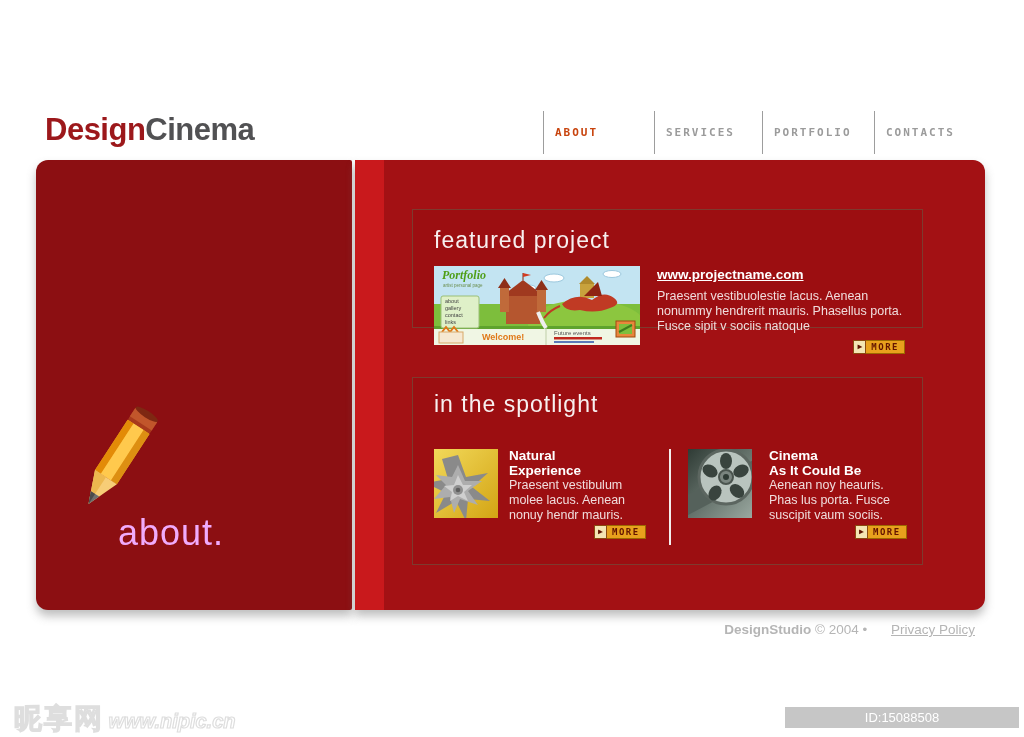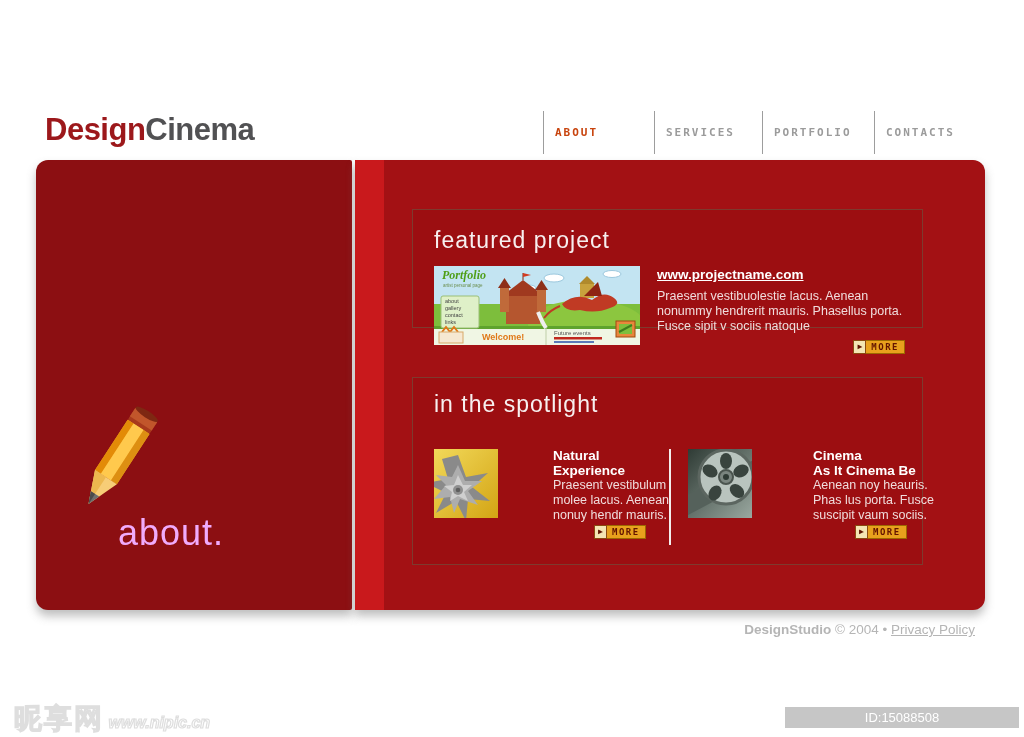--- a/index.html
+++ b/index.html
@@ -53,37 +53,37 @@
 
   .more-btn { position:absolute; height:14px; display:flex; cursor:pointer;
               font-family:"DejaVu Sans Mono", monospace; }
   .more-arrow { width:13px; height:14px; background:#F4E6B4; border:1px solid #8A4A10;
                 color:#5C1400; font-size:8px; line-height:12px; text-align:center; }
   .more-label { height:14px; background:#E8A11D; border:1px solid #9C6A00;
                 border-left:none; color:#641500; font-size:9px; font-weight:700;
                 letter-spacing:1.5px; line-height:12px; padding:0 5px; }
 
   .spot-thumb { position:absolute; top:71px; width:64px; height:69px; cursor:pointer; }
-  .spot-col { position:absolute; top:70px;margin-left:44px; }
+  .spot-col { position:absolute; top:70px; }
   .spot-title { color:#ffffff; font-size:13.5px; font-weight:700; line-height:15px; }
   .spot-desc { color:#F0DCDC; font-size:12.5px; line-height:15px; }
   .divider { position:absolute; left:256px; top:71px; width:2px; height:96px;
              background:#F4EDED; }
 
   
   .footer { position:absolute; top:622px; right:49px; font-size:13.5px;
             color:#B5B5B5; }
   .footer .brand { font-weight:700; }
-  .footer .privacy { text-decoration:underline; cursor:pointer; }
+  .footer .privacy { text-decoration:underline; cursor:pointer;margin-left:20px; }
 
   .watermark { position:absolute; left:14px; top:700px; font-weight:700;
                font-style:italic; color:rgba(255,255,255,0.15);
                -webkit-text-stroke:1.2px #DEDEDE; white-space:nowrap; }
   .watermark .cn { font-size:28px; font-style:normal; letter-spacing:2px; }
-  .watermark .url { font-size:16px; }
+  .watermark .url { font-size:20px; }
 
   .idbar { position:absolute; left:785px; top:707px; width:234px; height:21px;
            background:#C6C6C6; color:#ffffff; font-size:13px; line-height:21px;
            text-align:center; }
 </style>
 </head>
 <body>
 
 <div class="logo"><span class="p1">Design</span><span class="p2">Cinema</span></div>
 
@@ -218,21 +218,21 @@
         <ellipse cx="53" cy="22" rx="6" ry="8" transform="rotate(65 53 22)"></ellipse>
         <ellipse cx="49" cy="42" rx="6" ry="8" transform="rotate(130 49 42)"></ellipse>
         <ellipse cx="27" cy="44" rx="6" ry="8" transform="rotate(210 27 44)"></ellipse>
         <ellipse cx="22" cy="22" rx="6" ry="8" transform="rotate(300 22 22)"></ellipse>
       </g>
       <circle cx="38" cy="28" r="7" fill="#7A857F" stroke="#4A544E" stroke-width="2"></circle>
       <circle cx="38" cy="28" r="3" fill="#2F3B35"></circle>
     </svg>
     <div class="spot-col" style="left:356px; width:143px;">
       <div class="spot-title">Cinema</div>
-      <div class="spot-title">As It Cinema Be</div>
+      <div class="spot-title">As It Could Be</div>
       <div class="spot-desc">Aenean noy heauris. Phas lus porta. Fusce suscipit vaum sociis.</div>
     </div>
     <div class="more-btn" style="top:147px; left:442px;">
       <span class="more-arrow">▶</span>
       <span class="more-label">MORE</span>
     </div>
   </div>
 </div>
 
 <div class="footer">

